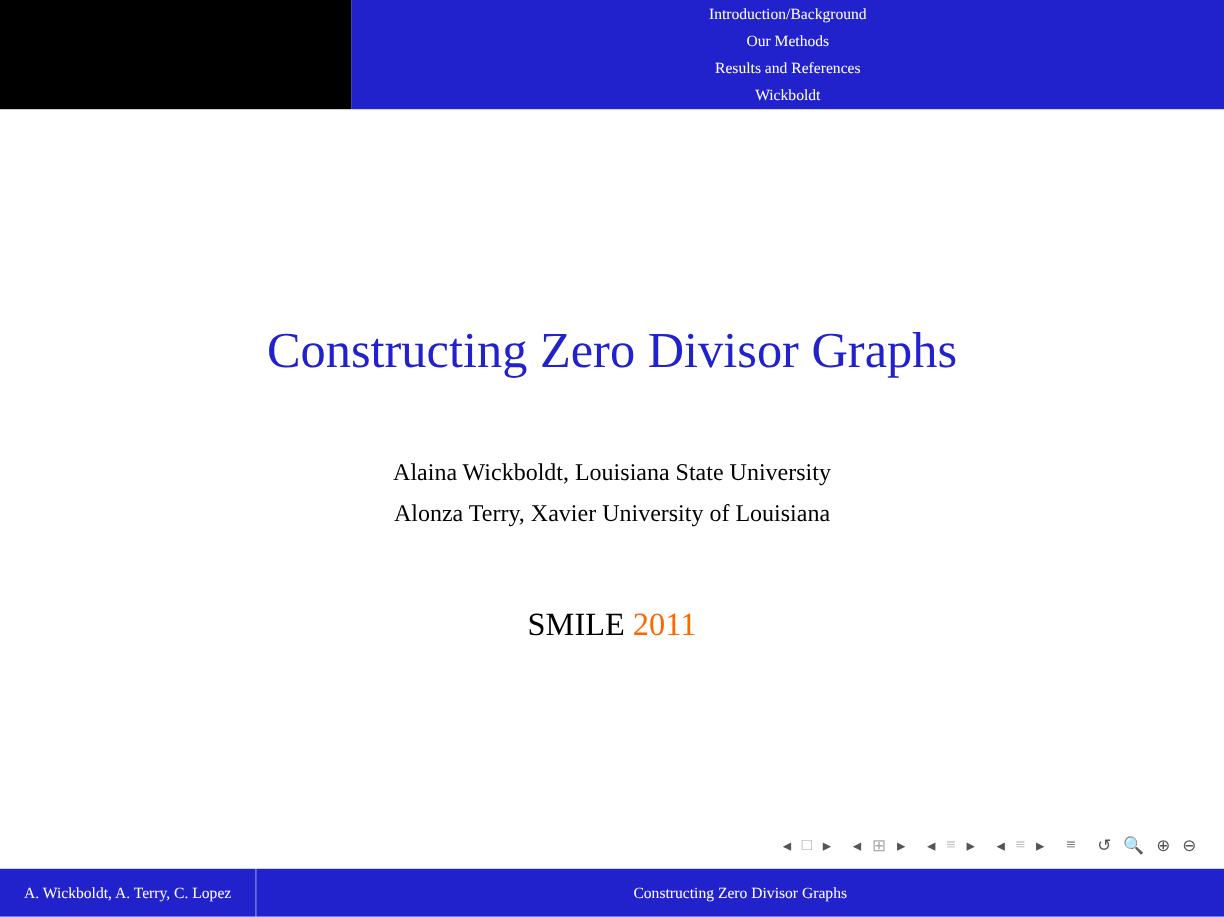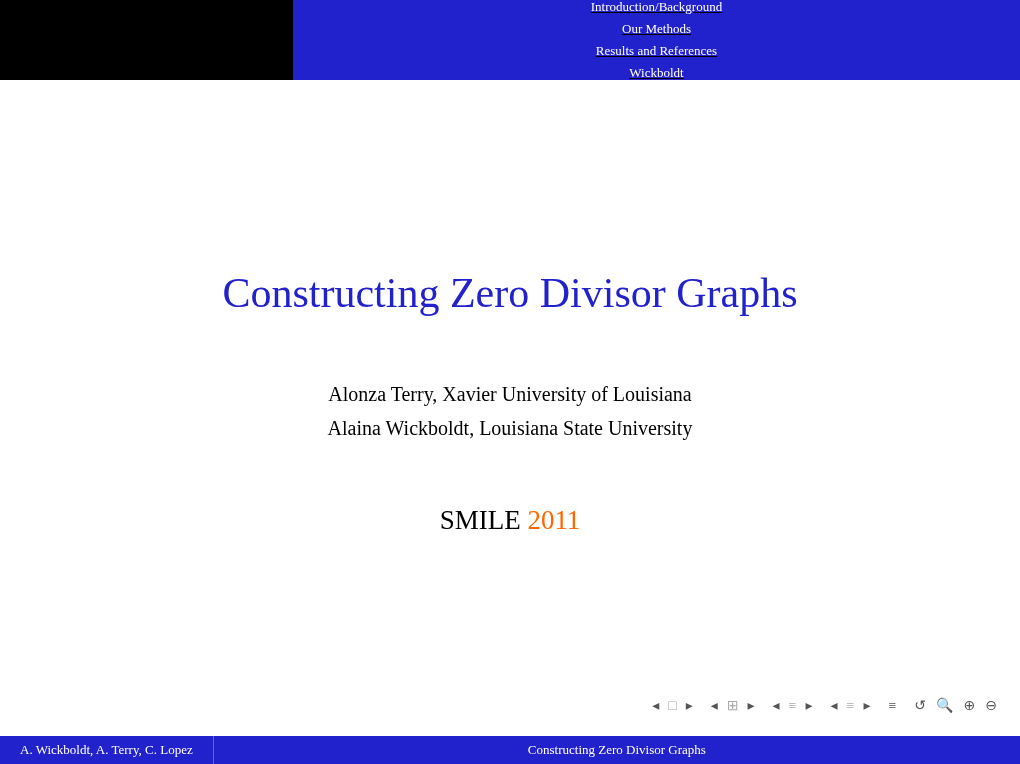--- a/index.html
+++ b/index.html
@@ -10,24 +10,23 @@
       background: #ffffff;
       font-family: 'Computer Modern', 'Latin Modern', Georgia, serif;
       overflow: hidden;
       position: relative;
     }
 
     
     .top-bar {
       position: absolute;
       top: 0; left: 0; right: 0;
-      height: 80px;
+      height: 91px;
       display: flex;
       align-items: stretch;
-      text-decoration: underline;
     }
 
     .top-bar-left {
       background: #000000;
       width: 293px;
       flex-shrink: 0;
     }
 
     .top-bar-nav {
       background: #2222cc;
@@ -86,21 +85,21 @@
     }
 
     .conference-line .year {
       color: #ff6600;
     }
 
     
     .bottom-bar {
       position: absolute;
       bottom: 0; left: 0; right: 0;
-      height: 28px;
+      height: 40px;
       display: flex;
       align-items: stretch;
     }
 
     .bottom-left {
       background: #2222cc;
       display: flex;
       align-items: center;
       padding: 0 20px;
       color: #ffffff;
@@ -158,22 +157,22 @@
     <span class="nav-item">Our Methods</span>
     <span class="nav-item">Results and References</span>
     <span class="nav-item">Wickboldt</span>
   </div>
 </div>
 
 <div class="main-content">
   <h1 class="slide-title">Constructing Zero Divisor Graphs</h1>
 
   <div class="authors">
+    <div>Alaina Wickboldt, Louisiana State University</div>
     <div>Alonza Terry, Xavier University of Louisiana</div>
-    <div>Alaina Wickboldt, Louisiana State University</div>
   </div>
 
   <div class="conference-line">
     <span>SMILE </span><span class="year">2011</span>
   </div>
 </div>
 
 <div class="nav-controls">
   <span class="nav-btn">◂</span>
   <span class="nav-sep">□</span>

